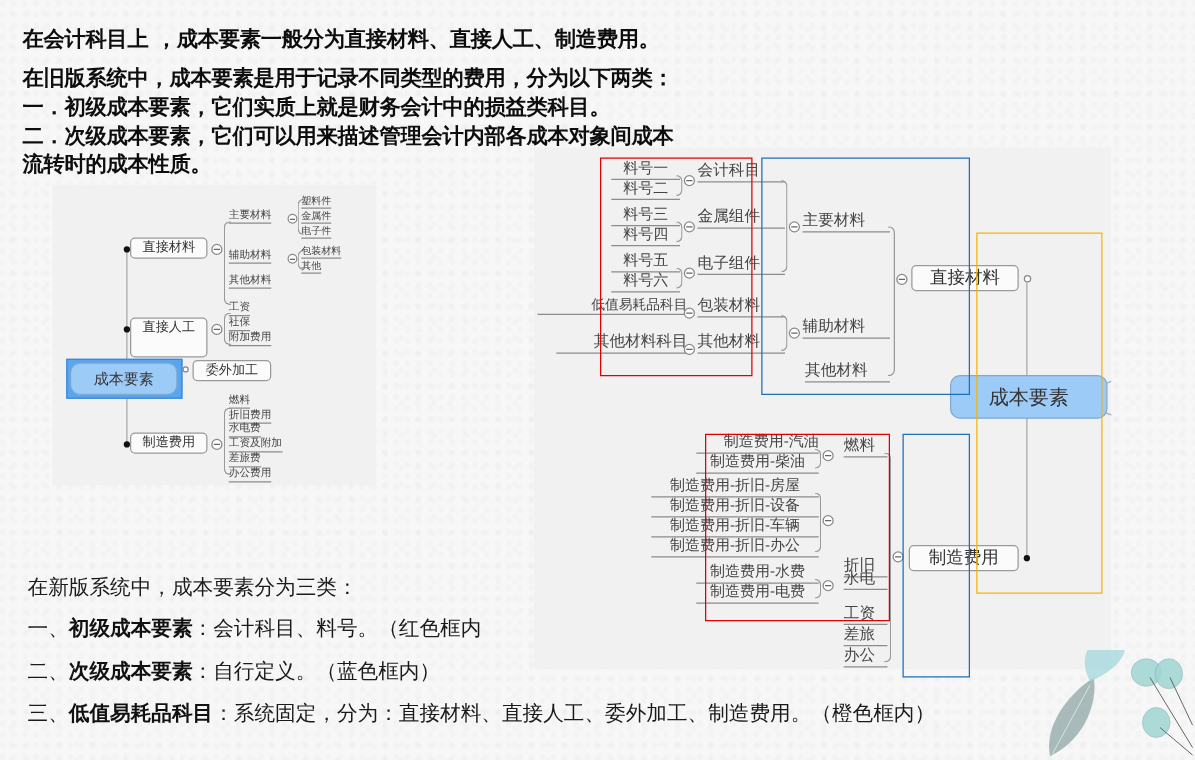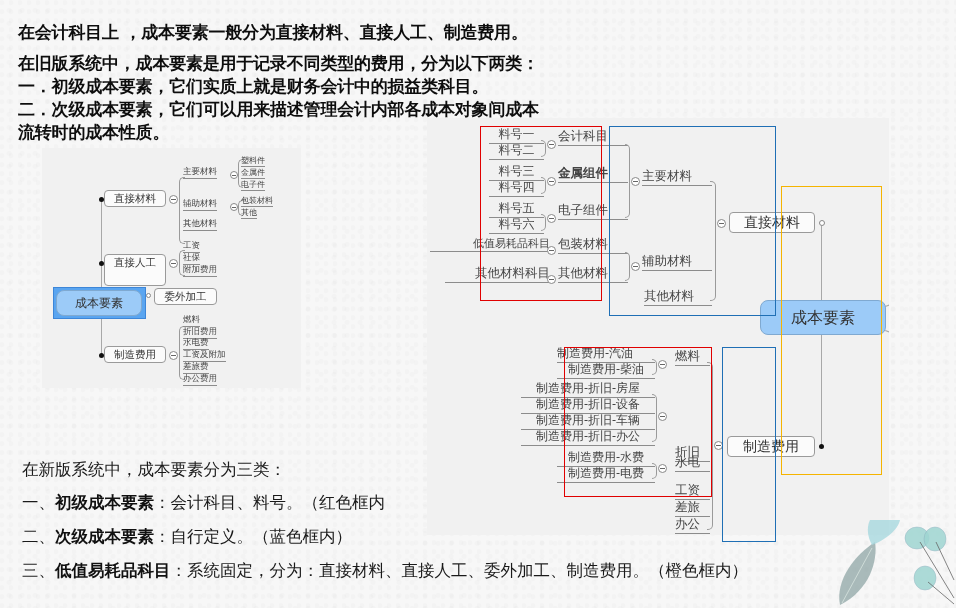--- a/index.html
+++ b/index.html
@@ -117,21 +117,21 @@
   <div class="leaf" style="left:62px; top:8px; font-size:12px; width:55px; text-align:center;">料号一</div>
   <div class="leaf" style="left:62px; top:24px; font-size:12px; width:55px; text-align:center;">料号二</div>
   <div class="brace-r" style="left:114px; top:22px; width:5px; height:17px;"></div>
   <div class="minus" style="left:120px; top:22px;"></div>
   <div class="leaf" style="left:131px; top:10px; font-size:12.5px; width:70px;">会计科目</div>
 
   <div class="leaf" style="left:62px; top:45px; font-size:12px; width:55px; text-align:center;">料号三</div>
   <div class="leaf" style="left:62px; top:61px; font-size:12px; width:55px; text-align:center;">料号四</div>
   <div class="brace-r" style="left:114px; top:59px; width:5px; height:17px;"></div>
   <div class="minus" style="left:120px; top:59px;"></div>
-  <div class="leaf" style="left:131px; top:47px; font-size:12.5px; width:70px;font-weight:bold;">金属组件</div>
+  <div class="leaf" style="left:131px; top:47px; font-size:12.5px; width:70px;">金属组件</div>
 
   <div class="leaf" style="left:62px; top:82px; font-size:12px; width:55px; text-align:center;">料号五</div>
   <div class="leaf" style="left:62px; top:98px; font-size:12px; width:55px; text-align:center;">料号六</div>
   <div class="brace-r" style="left:114px; top:96px; width:5px; height:17px;"></div>
   <div class="minus" style="left:120px; top:96px;"></div>
   <div class="leaf" style="left:131px; top:84px; font-size:12.5px; width:70px;">电子组件</div>
 
   <div class="brace-r" style="left:198px; top:26px; width:5px; height:74px;"></div>
   <div class="minus" style="left:204px; top:59px;"></div>
   <div class="leaf" style="left:215px; top:50px; font-size:12.5px; width:70px;">主要材料</div>
@@ -154,21 +154,21 @@
   <div class="minus" style="left:290px; top:101px;"></div>
   <div class="node-box" style="left:302px; top:94px; width:86px; height:21px; font-size:14px; line-height:19px;">直接材料</div>
   <div class="odot" style="left:392px; top:102px;"></div>
 
   <div class="vline" style="left:394px; top:108px; height:223px;"></div>
 
   <div class="root-node" style="left:333px; top:182px; width:126px; height:35px; font-size:16px; line-height:33px;">成本要素</div>
   <div class="hline" style="left:458px; top:187px; width:6px; transform:rotate(-20deg);"></div>
   <div class="hline" style="left:458px; top:213px; width:6px; transform:rotate(20deg);"></div>
 
-  <div class="leaf" style="left:130px; top:227px; font-size:12px; width:98px; text-align:left;">制造费用-汽油</div>
+  <div class="leaf" style="left:130px; top:227px; font-size:12px; width:98px; text-align:right;">制造费用-汽油</div>
   <div class="leaf" style="left:130px; top:243px; font-size:12px; width:98px; text-align:center;">制造费用-柴油</div>
   <div class="brace-r" style="left:225px; top:241px; width:5px; height:16px;"></div>
   <div class="minus" style="left:231px; top:242px;"></div>
   <div class="leaf" style="left:248px; top:230px; font-size:12.5px; width:35px;">燃料</div>
 
   <div class="leaf" style="left:94px; top:262px; font-size:12px; width:134px; text-align:center;">制造费用-折旧-房屋</div>
   <div class="leaf" style="left:94px; top:278px; font-size:12px; width:134px; text-align:center;">制造费用-折旧-设备</div>
   <div class="leaf" style="left:94px; top:310px; font-size:12px; width:134px; text-align:center;">制造费用-折旧-办公</div>
   <div class="leaf" style="left:94px; top:294px; font-size:12px; width:134px; text-align:center;">制造费用-折旧-车辆</div>
   <div class="brace-r" style="left:225px; top:276px; width:5px; height:48px;"></div>

